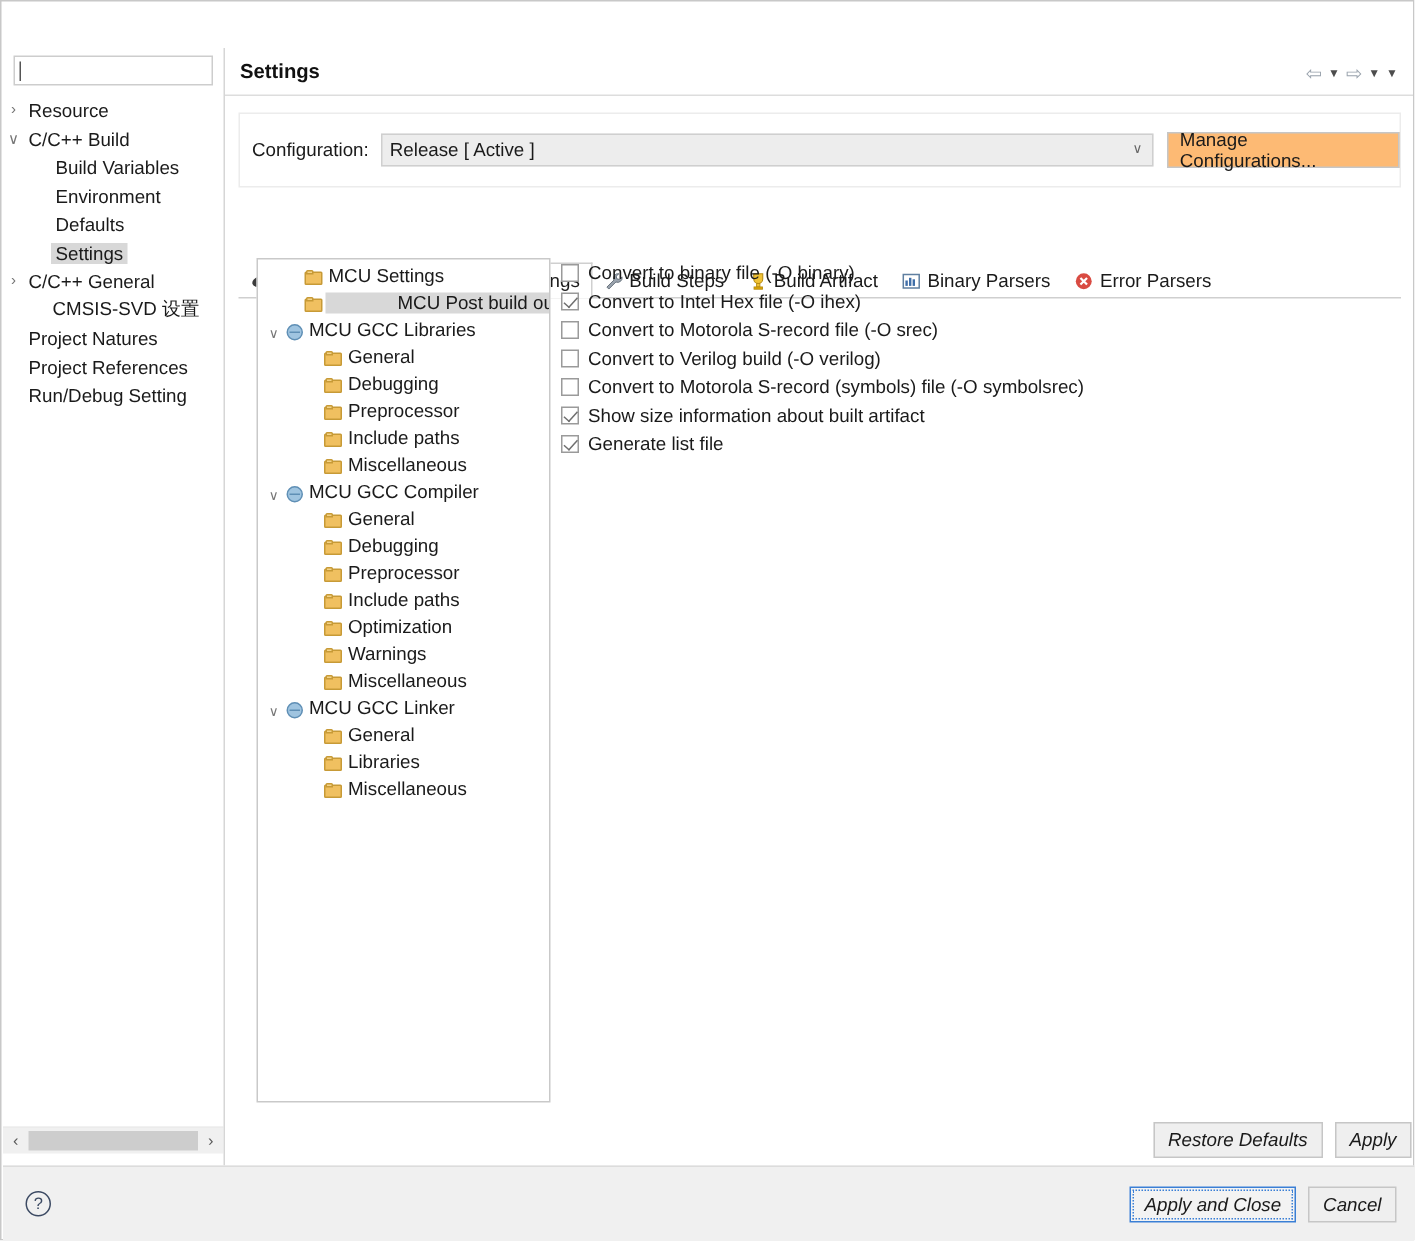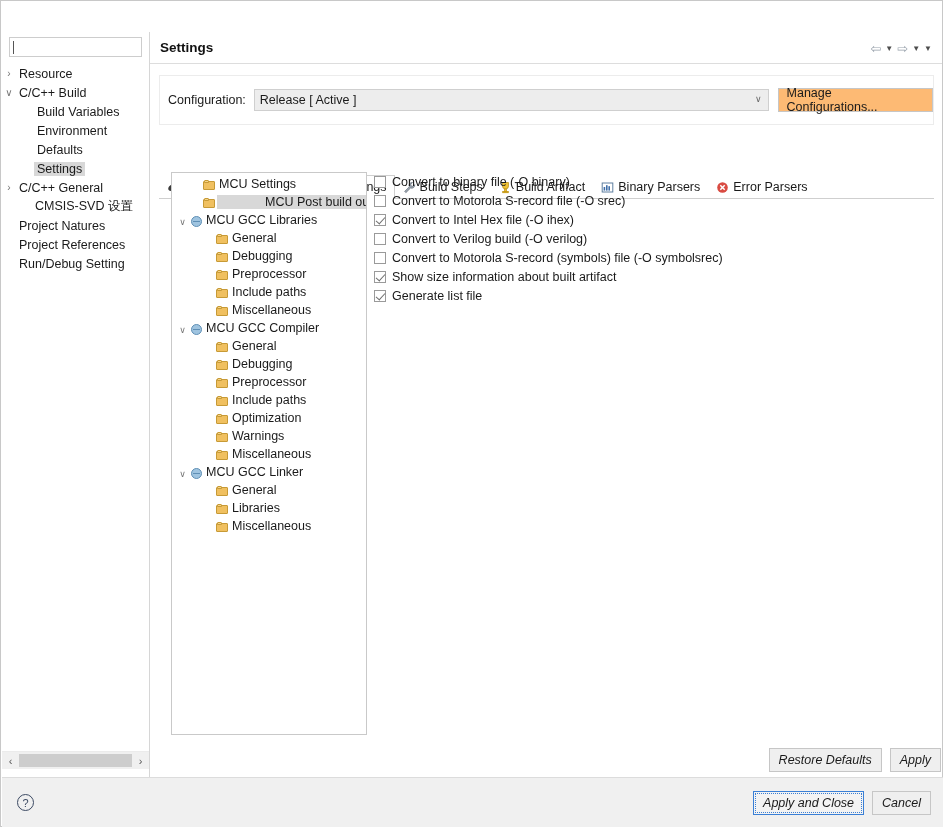--- a/index.html
+++ b/index.html
@@ -546,26 +546,26 @@
           <span class="tlabel">Miscellaneous</span>
         </div>
       </div>
 
     <div id="opts">
         <div class="optrow">
           <span class="cbx"></span>
           <span class="optlabel">Convert to binary file (-O binary)</span>
         </div>
         <div class="optrow">
+          <span class="cbx checked"></span>
+          <span class="optlabel">Convert to Intel Hex file (-O ihex)</span>
+        </div>
+        <div class="optrow">
           <span class="cbx"></span>
           <span class="optlabel">Convert to Motorola S-record file (-O srec)</span>
-        </div>
-        <div class="optrow">
-          <span class="cbx checked"></span>
-          <span class="optlabel">Convert to Intel Hex file (-O ihex)</span>
         </div>
         <div class="optrow">
           <span class="cbx"></span>
           <span class="optlabel">Convert to Verilog build (-O verilog)</span>
         </div>
         <div class="optrow">
           <span class="cbx"></span>
           <span class="optlabel">Convert to Motorola S-record (symbols) file (-O symbolsrec)</span>
         </div>
         <div class="optrow">

